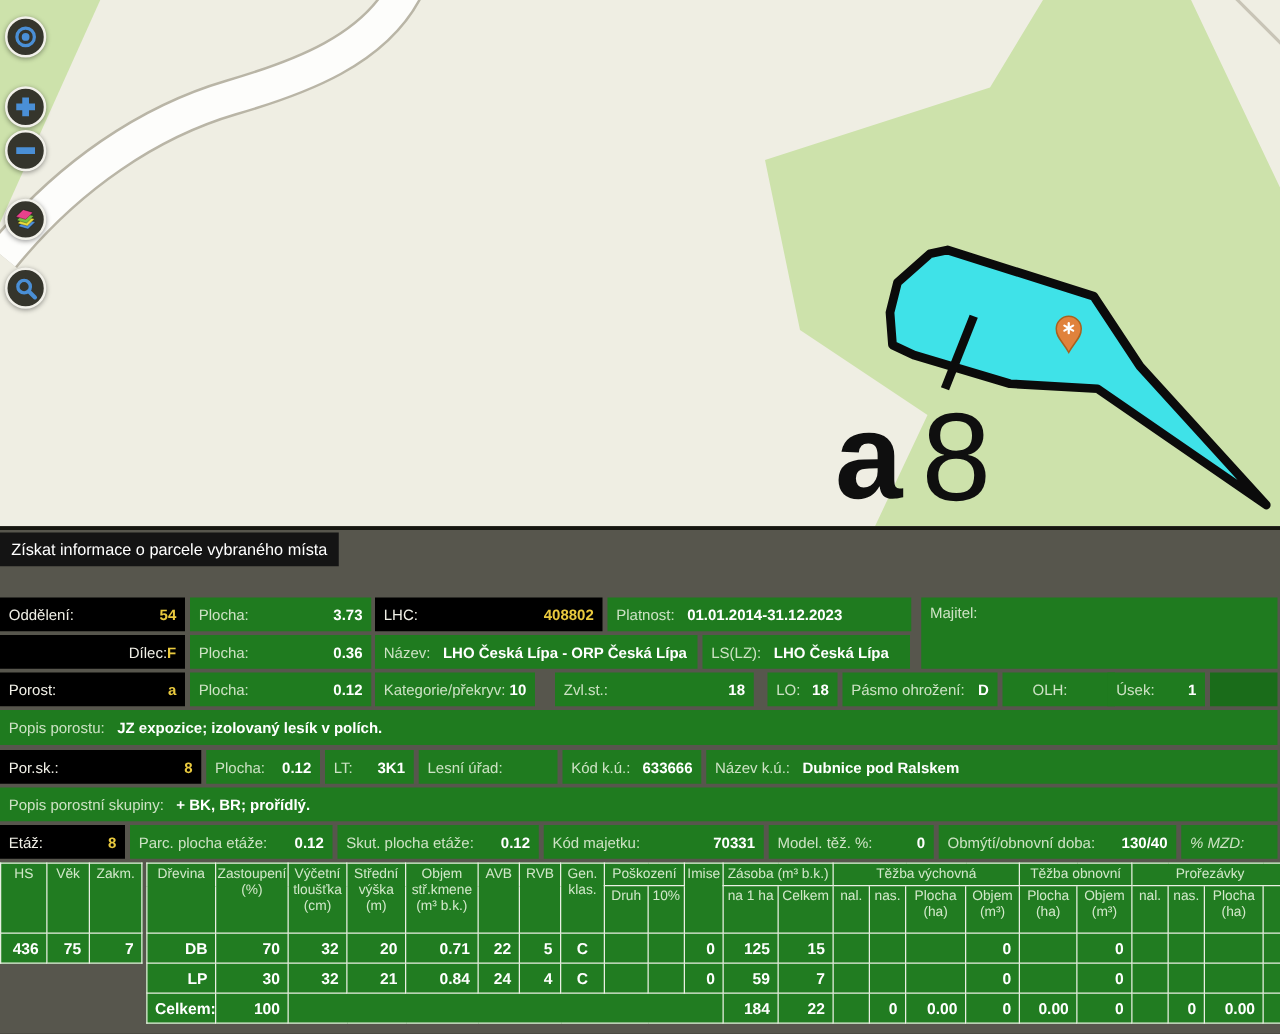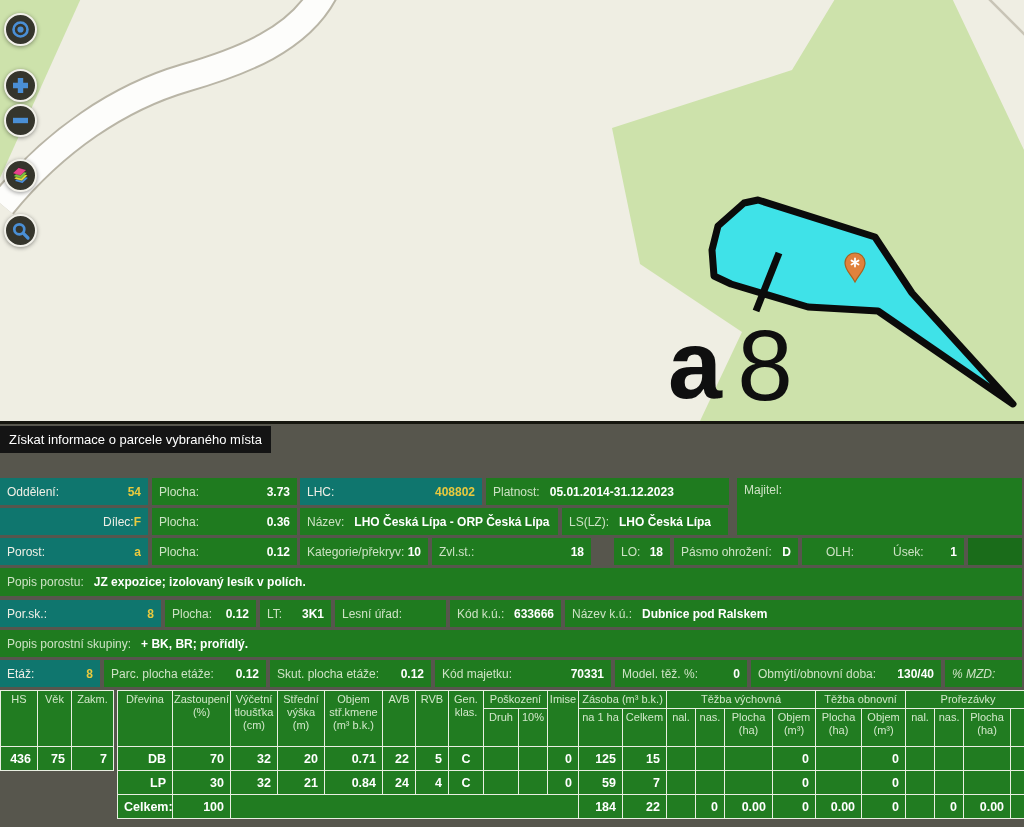--- a/index.html
+++ b/index.html
@@ -19,21 +19,21 @@
   .panel{position:absolute;top:421px;left:0;width:1024px;height:406px;background:#57564d;
          border-top:3px solid #16160f;box-sizing:border-box;}
   .banner{position:absolute;top:2px;left:0;background:#141414;color:#ffffff;
           font-size:13px;padding:6px 9px;white-space:nowrap;}
 
   .irow{position:absolute;left:0;width:1024px;height:27px;}
   .c{position:absolute;top:0;height:27px;box-sizing:border-box;display:flex;align-items:center;
      justify-content:space-between;padding:0 7px;font-size:12px;background:#1f7b1f;overflow:hidden;}
   .c .l{color:#cde2c4;white-space:nowrap;}
   .c .v{color:#ffffff;font-weight:bold;white-space:nowrap;}
-  .c.gray{background:#0f766e;}
+  .c.gray{background:#000000;}
   .c.gray .l{color:#f0efe6;}
   .c .v.yellow{color:#e9c93e;}
   .c.lv{justify-content:flex-start;}
   .c.lv .v{margin-left:10px;}
   .c.tall{height:57px;align-items:flex-start;padding-top:5px;justify-content:flex-start;}
   .c.dark{background:#1a6c1a;}
 
   
   .ftable{border-collapse:collapse;table-layout:fixed;position:absolute;background:#217c21;}
   .ftable th,.ftable td{border:1px solid #e9efe2;box-sizing:border-box;overflow:hidden;}
@@ -125,21 +125,21 @@
       <div class="c" style="left:152px;width:145px;">
         <span class="l">Plocha:</span>
           <span class="v">3.73</span>
         </div>
       <div class="c gray" style="left:300px;width:182px;">
         <span class="l">LHC:</span>
           <span class="v yellow">408802</span>
         </div>
       <div class="c lv" style="left:486px;width:243px;">
         <span class="l">Platnost:</span>
-          <span class="v">05.01.2014-31.12.2023</span>
+          <span class="v">01.01.2014-31.12.2023</span>
         </div>
       <div class="c tall" style="left:737px;width:285px;">
         <span class="l">Majitel:</span>
           <span class="v"></span>
         </div>
     </div>
 
     <div class="irow" style="top:84px;">
       <div class="c gray" style="left:0;width:148px;justify-content:flex-end;">
         <span class="l">Dílec:</span>
@@ -165,21 +165,21 @@
           <span class="v yellow">a</span>
         </div>
       <div class="c" style="left:152px;width:145px;">
         <span class="l">Plocha:</span>
           <span class="v">0.12</span>
         </div>
       <div class="c" style="left:300px;width:128px;">
         <span class="l">Kategorie/překryv:</span>
           <span class="v">10</span>
         </div>
-      <div class="c" style="left:432px;width:159px;text-align:center;">
+      <div class="c" style="left:444px;width:159px;text-align:center;">
         <span class="l">Zvl.st.:</span>
           <span class="v">18</span>
         </div>
       <div class="c" style="left:614px;width:56px;">
         <span class="l">LO:</span>
           <span class="v">18</span>
         </div>
       <div class="c" style="left:674px;width:124px;">
         <span class="l">Pásmo ohrožení:</span>
           <span class="v">D</span>

